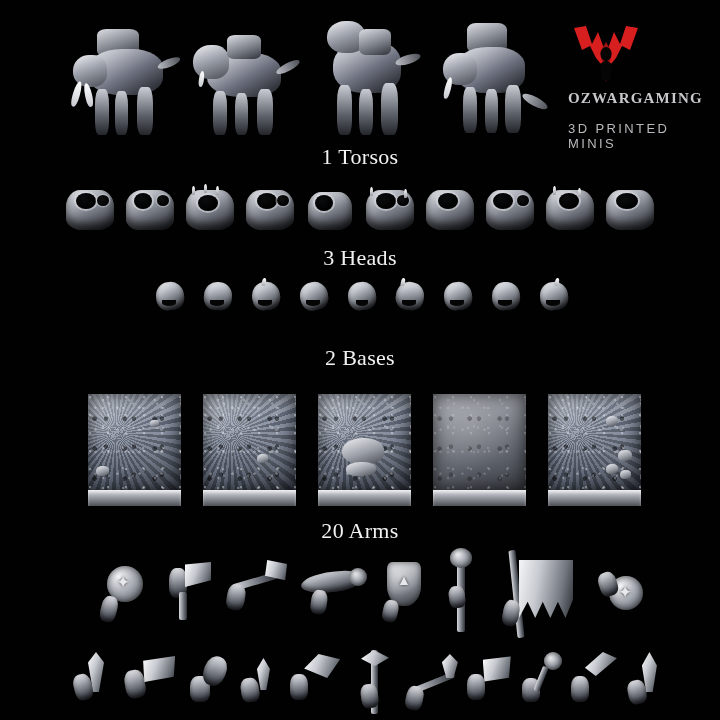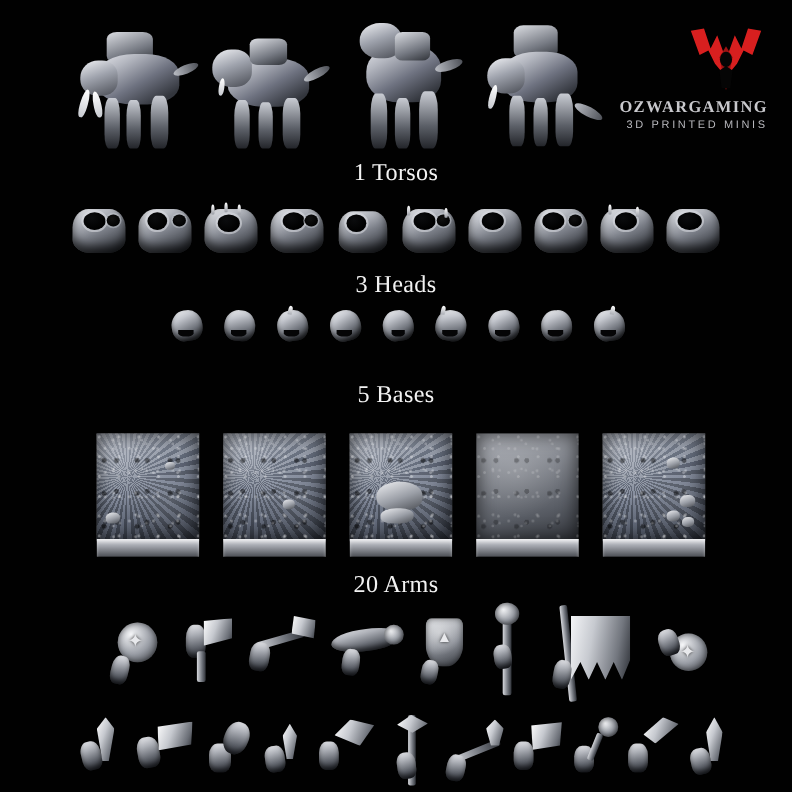--- a/index.html
+++ b/index.html
@@ -15,42 +15,42 @@
     background: #010101;
   }
 
   
   .logo {
     position: absolute;
     top: 24px; right: 22px;
     width: 130px; height: 112px;
     display: flex;
     flex-direction: column;
-    align-items: flex-end;
+    align-items: flex-start;
     justify-content: flex-start;
   }
   .logo-mark {
     position: relative;
     width: 76px; height: 62px;
     display: flex; align-items: center; justify-content: center;
   }
   .logo-text {
     font-family: "Liberation Serif", serif;
     color: #c8c8cc;
     font-weight: bold;
     letter-spacing: 1.2px;
     font-size: 15px;
     margin-top: 4px;
   }
   .logo-sub {
     font-family: "Liberation Sans", sans-serif;
     color: #b9b9be;
-    font-size: 10px;
+    font-size: 13px;
     letter-spacing: 2.4px;
-    margin-top: 1px;
+    margin-top: 14px;
   }
 
   
   .section-label {
     position: absolute;
     left: 0; width: 100%;
     text-align: center;
     color: #f2f2f2;
     font-size: 22px;
     font-family: "Liberation Serif", serif;
@@ -427,21 +427,21 @@
         <div class="h-skull" style="transform:rotate(-4deg);"></div>
         <div class="h-maw"></div>
       </div>
     <div class="head">
         <div class="h-skull"></div>
         <div class="h-horn" style="left:16px;"></div>
         <div class="h-maw"></div>
       </div>
   </div>
 
-  <div class="section-label" id="label-bases">5 Bases</div>
+  <div class="section-label" id="label-bases">2 Bases</div>
 
   <div class="row" id="row-bases">
     <div class="base">
       <div class="base-top">
           <div class="base-grain"></div>
         </div>
       <div class="base-rock" style="left:8px; top:72px; width:13px; height:10px;"></div>
       <div class="base-rock" style="left:62px; top:26px; width:9px; height:7px;"></div>
       <div class="base-rim"></div>
     </div>

